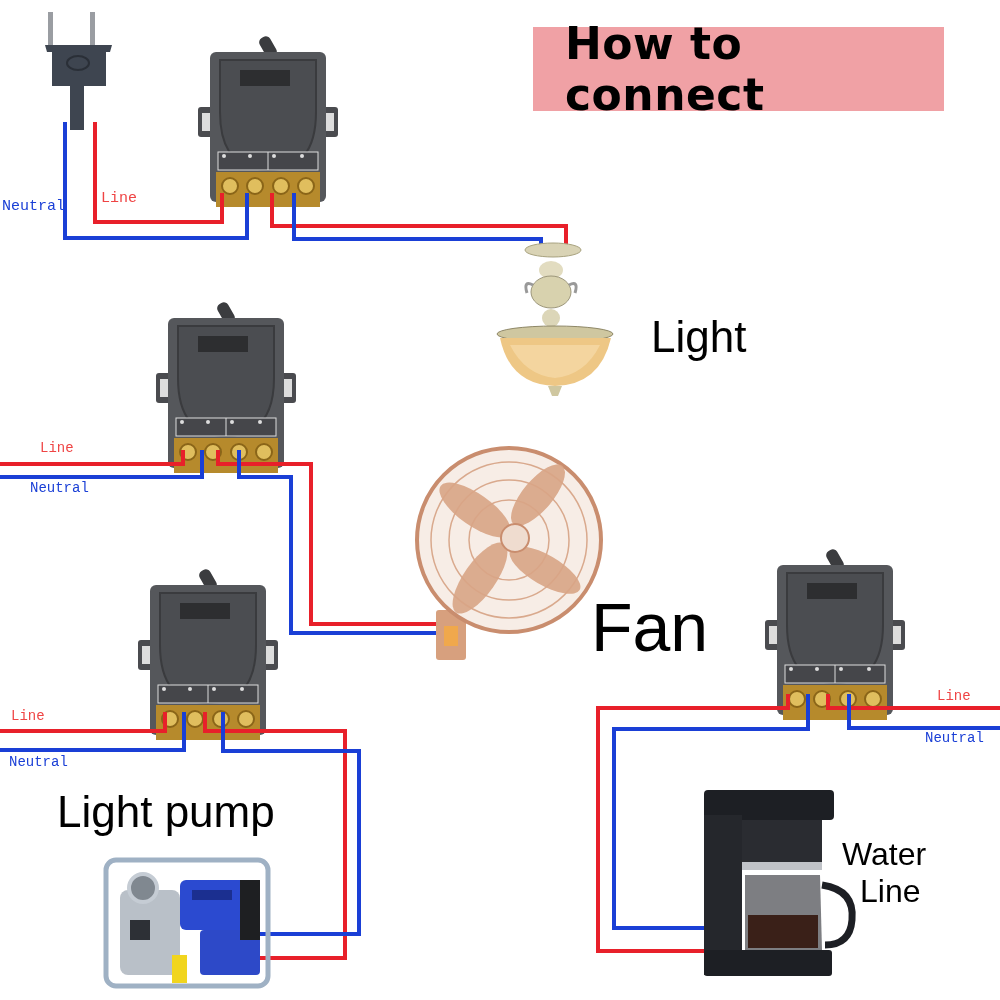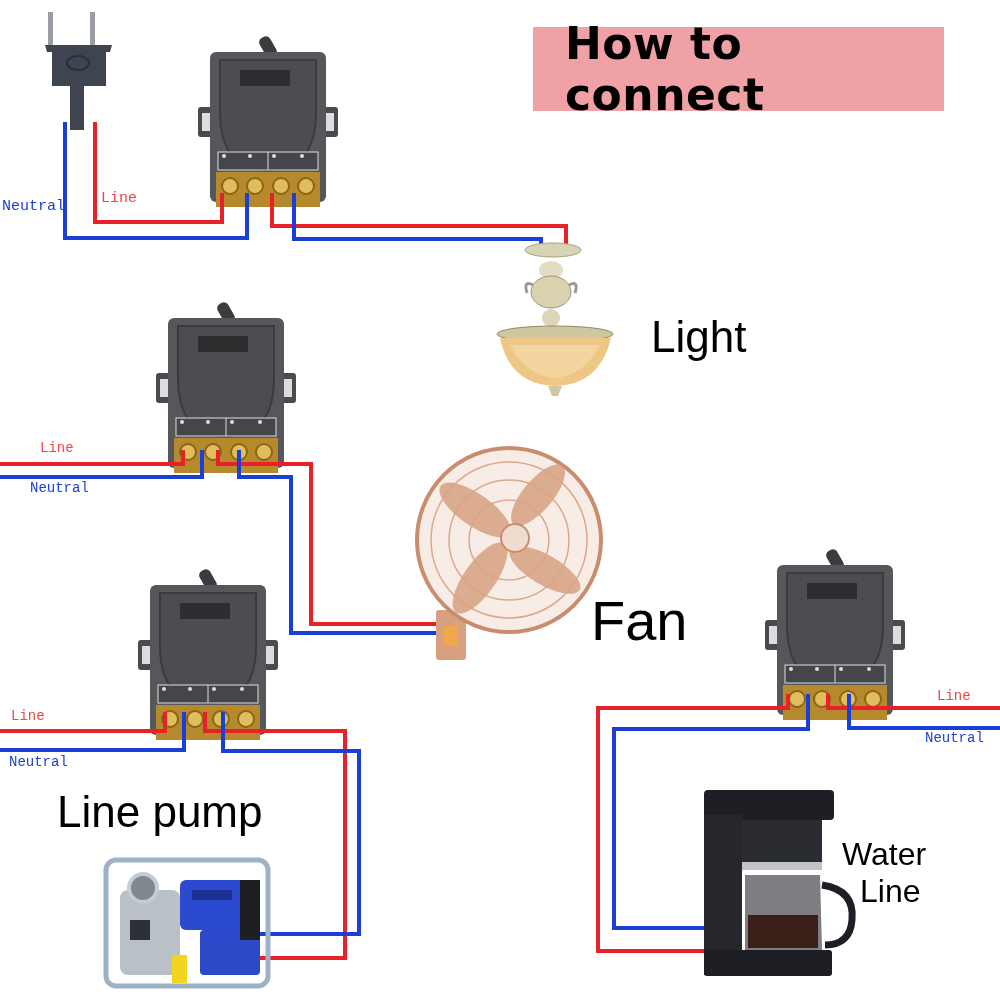--- a/index.html
+++ b/index.html
@@ -148,16 +148,16 @@
 <span class="lbl red" style="left:40px;top:440px;font-size:14px;">Line</span>
 <span class="lbl blue" style="left:30px;top:480px;font-size:14px;">Neutral</span>
 
 <span class="lbl red" style="left:11px;top:708px;font-size:14px;">Line</span>
 <span class="lbl blue" style="left:9px;top:754px;font-size:14px;">Neutral</span>
 
 <span class="lbl red" style="left:937px;top:688px;font-size:14px;">Line</span>
 <span class="lbl blue" style="left:925px;top:730px;font-size:14px;">Neutral</span>
 
 <span class="big" style="left:623px;top:312px;font-size:44px;margin-left:28px;">Light</span>
-<span class="big" style="left:591px;top:588px;font-size:56px;">Fan</span>
-<span class="big" style="left:57px;top:787px;font-size:44px;">Line pump</span>
+<span class="big" style="left:591px;top:588px;font-size:68px;">Fan</span>
+<span class="big" style="left:57px;top:787px;font-size:44px;">Light pump</span>
 <span class="big" style="left:842px;top:836px;font-size:32px;">Water</span>
 <span class="big" style="left:860px;top:873px;font-size:32px;">Line</span>
 
 </body></html>

